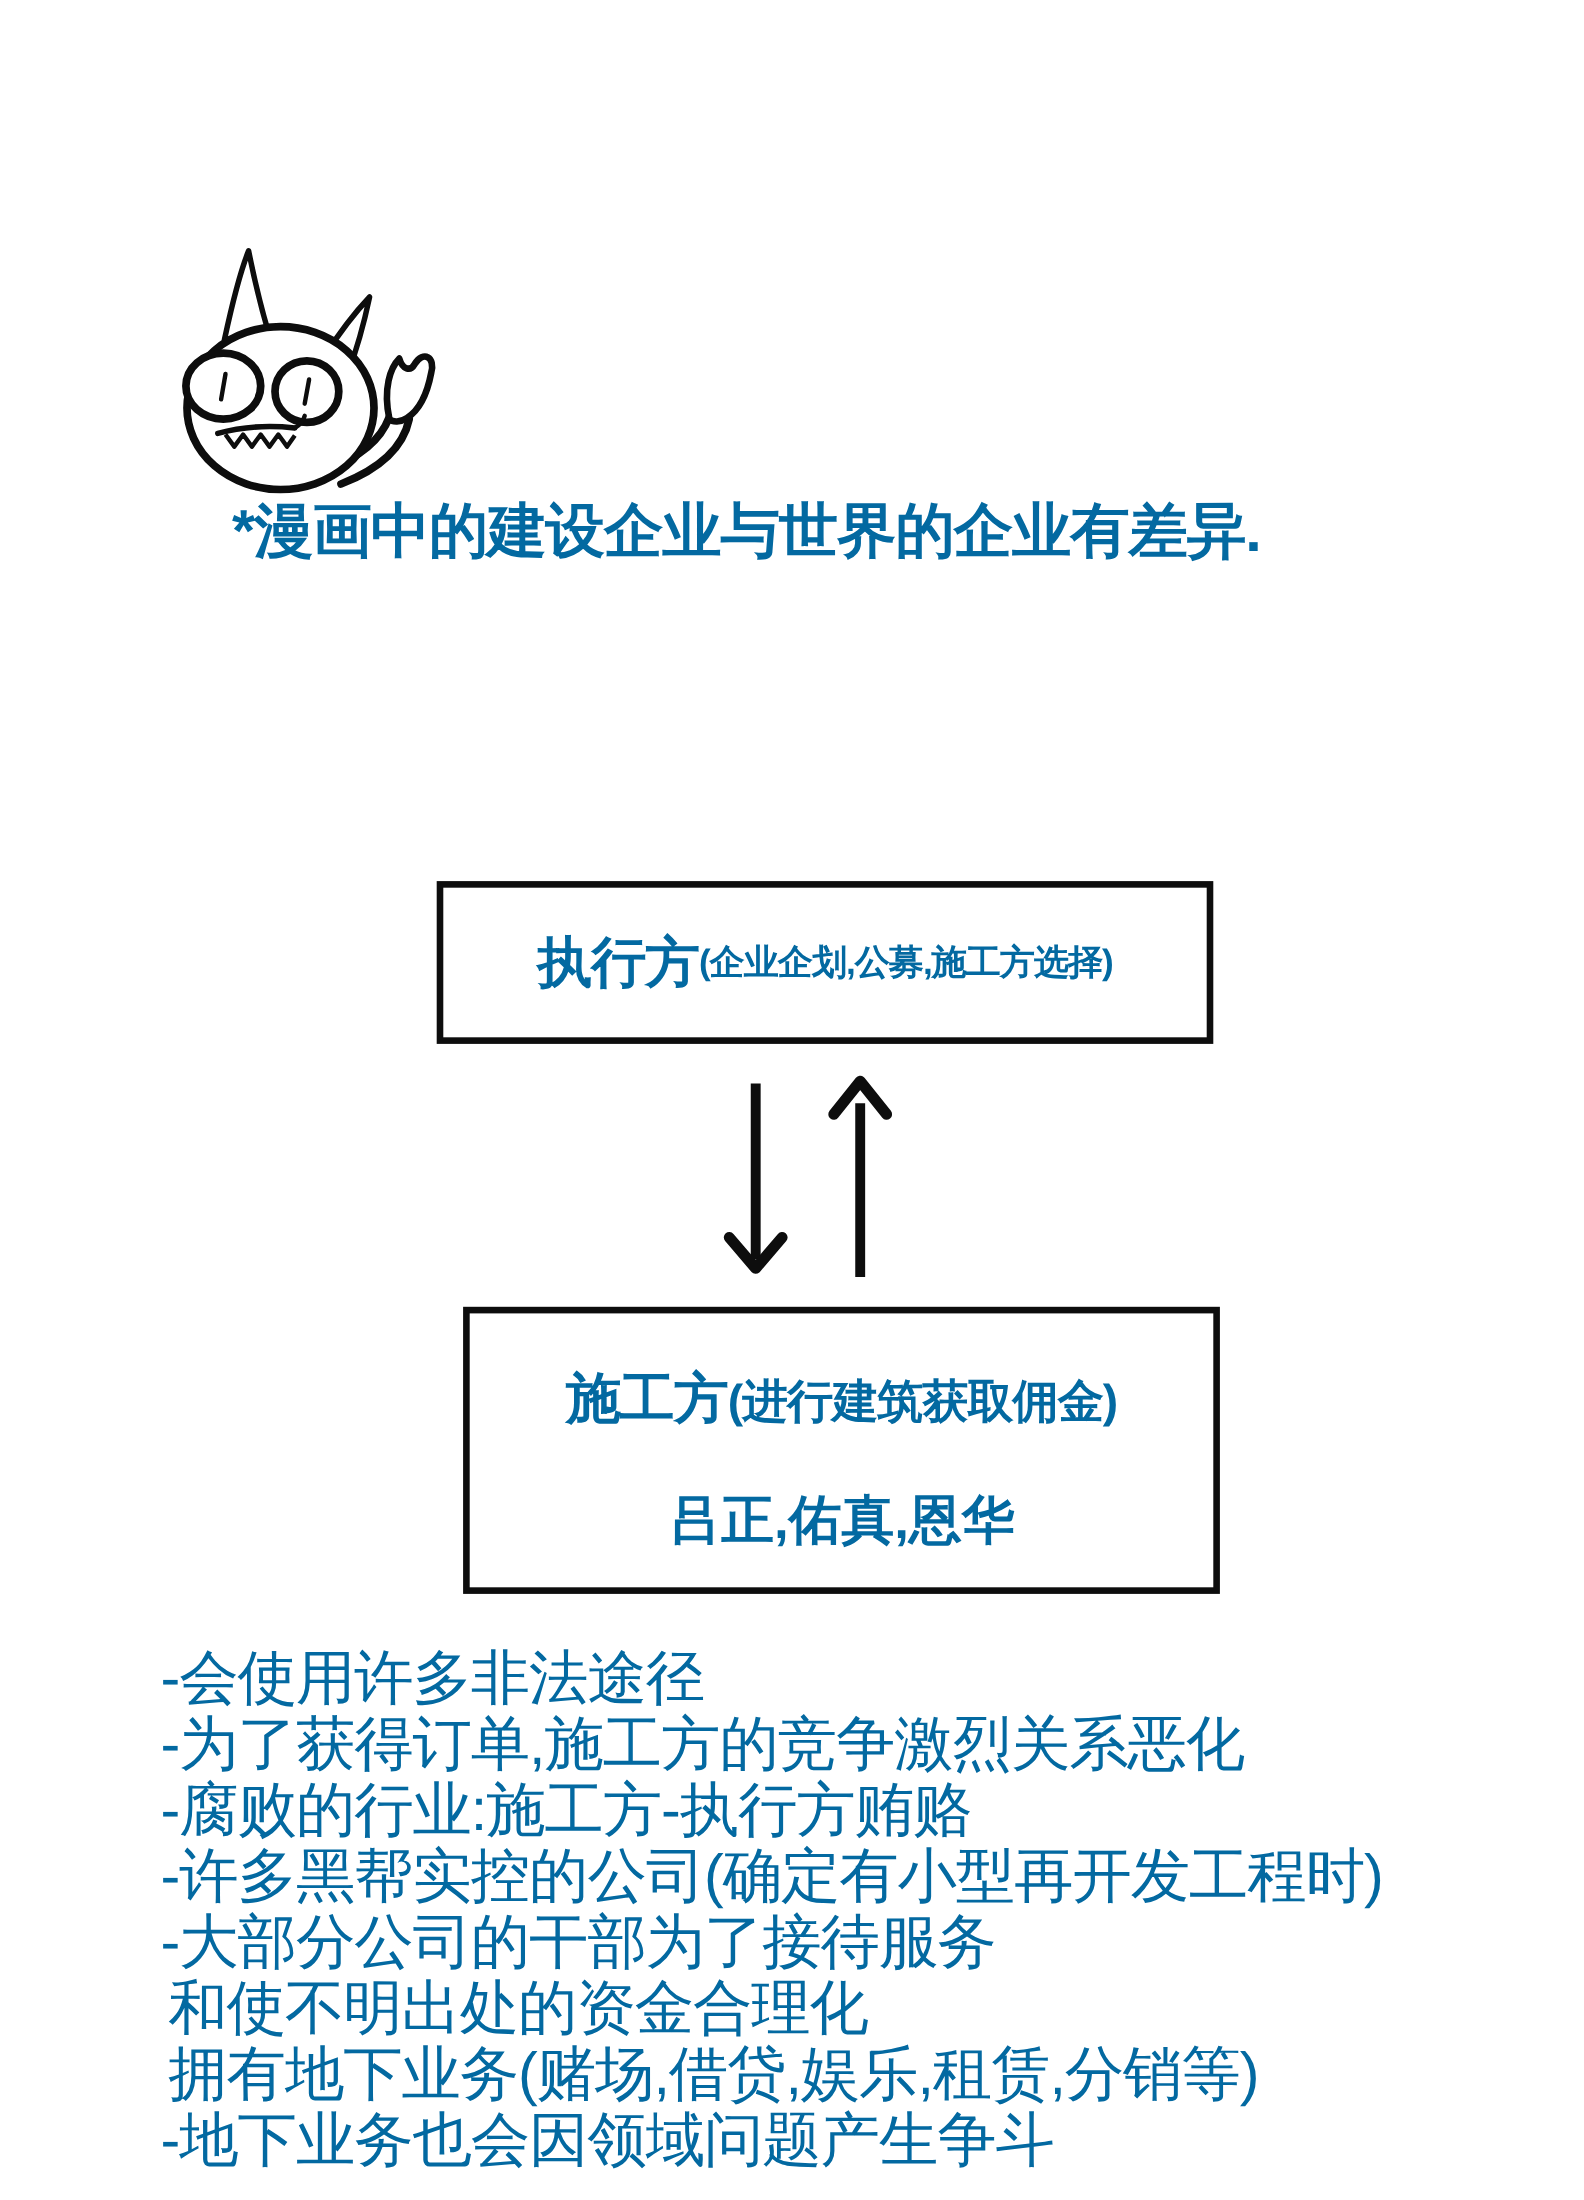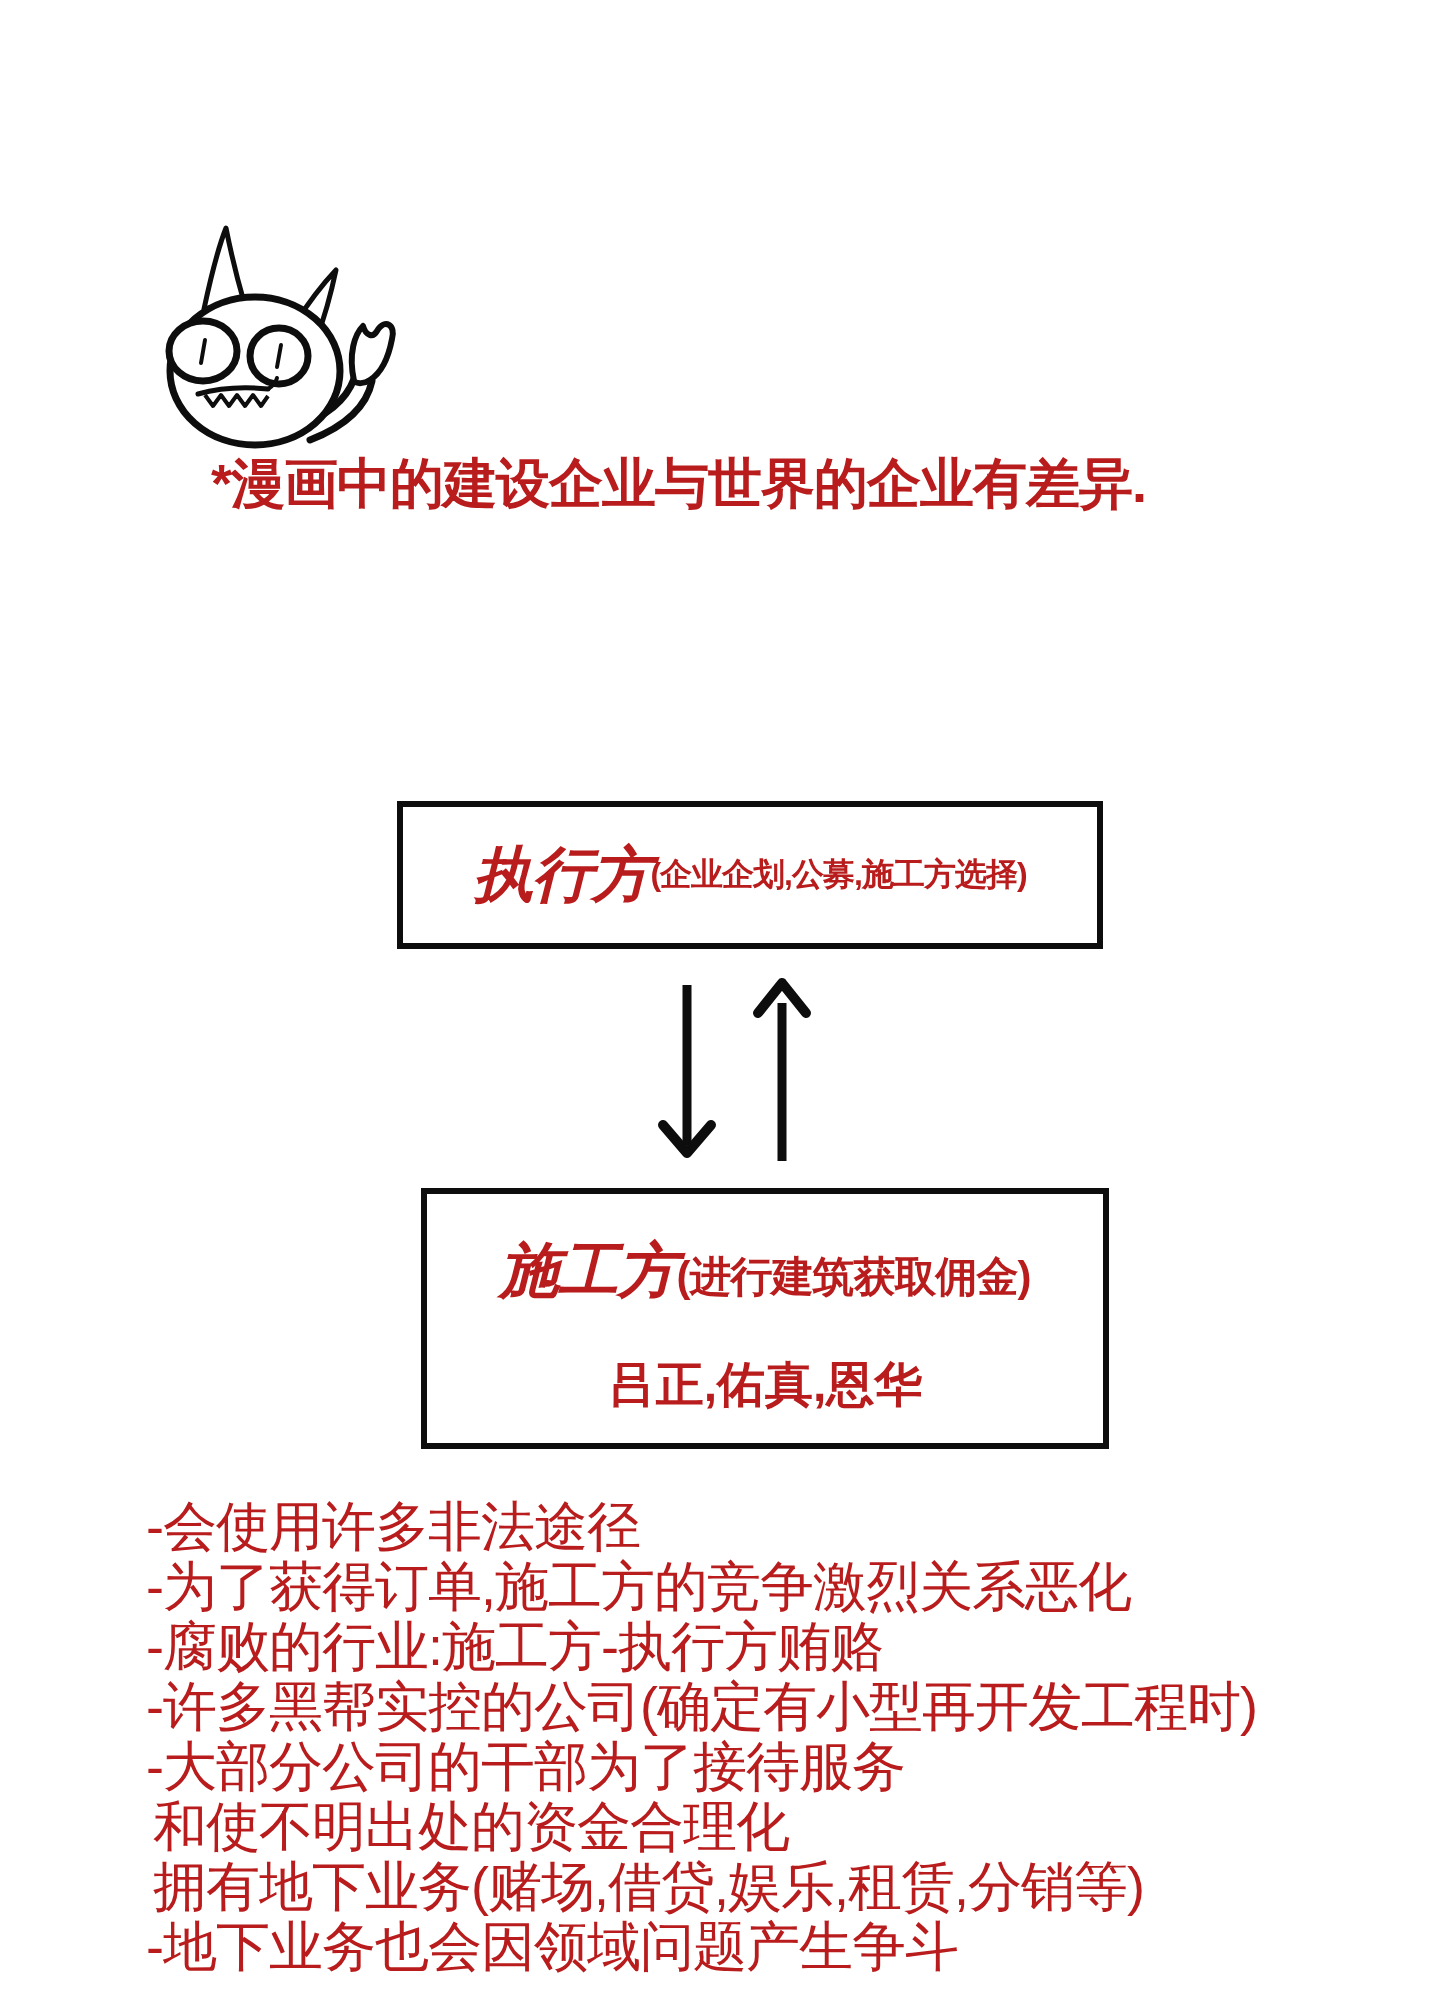--- a/index.html
+++ b/index.html
@@ -2,38 +2,38 @@
 <html><head>
 <meta charset="utf-8">
 <style>
   html,body{margin:0;padding:0;background:#ffffff;}
   .page{
     position:relative;
     width:1440px;height:2000px;
     background:#ffffff;
     overflow:hidden;
     font-family:"Liberation Sans","DejaVu Sans",sans-serif;
-    color:#b91c1c;
+    color:#0369a1;
   }
   .doodle{position:absolute;left:158px;top:213px;width:252px;height:242px;}
   .caption{
     position:absolute;left:211px;top:452px;
     font-size:54px;line-height:62px;font-weight:bold;
     white-space:nowrap;letter-spacing:-1px;
   }
   .box{
     position:absolute;box-sizing:border-box;
     border:6px solid #0d0d0d;background:#ffffff;
     text-align:center;
   }
   .box-exec{
     left:397px;top:801px;width:706px;height:148px;
     display:flex;align-items:center;justify-content:center;
   }
-  .box-title{font-size:60px;font-weight:bold;letter-spacing:-1px;font-style:italic;}
+  .box-title{font-size:50px;font-weight:bold;letter-spacing:-1px;}
   .box-sub{font-size:32px;font-weight:bold;letter-spacing:-1px;}
   .box-contr{
     left:421px;top:1188px;width:688px;height:261px;
   }
   .contr-line1{margin-top:46px;line-height:62px;white-space:nowrap;}
   .contr-line1 .box-sub{font-size:42px;}
   .contr-line2{
     margin-top:38px;line-height:60px;
     font-size:48px;font-weight:bold;letter-spacing:0px;text-align:center;
   }

